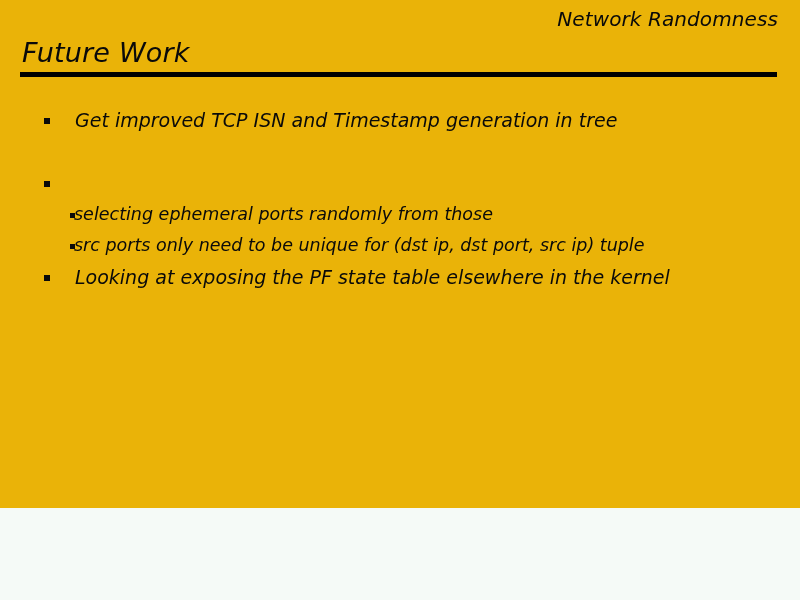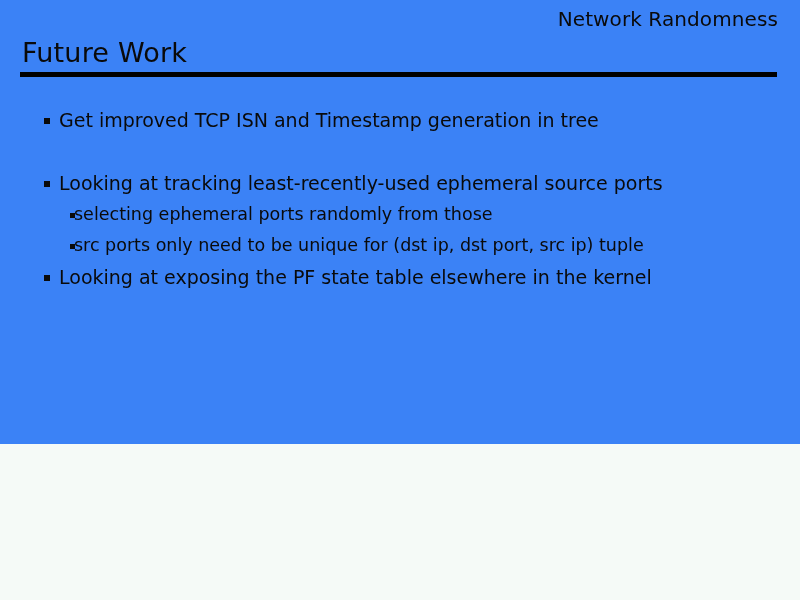--- a/index.html
+++ b/index.html
@@ -14,22 +14,23 @@
     font-family: "DejaVu Sans", sans-serif;
     color: #0a0a0a;
     overflow: hidden;
     position: relative;
   }
 
   .slide {
     position: absolute;
     left: 0; top: 0;
     width: 800px;
-    height: 444px;
-    background: #3b82f6;
+    height: 508px;
+    background: #eab308;
+    font-style: italic;
   }
 
   
   .slide-header {
     position: absolute;
     right: 22px;
     top: 6px;
     font-size: 20px;
     line-height: 26px;
     letter-spacing: 0.1px;
@@ -107,36 +108,36 @@
     left: 70px;
     top: 14px;
     width: 5px;
     height: 5px;
   }
 
   .bullet-text {
     display: inline-block;
     color: #0a0a0a;
   }
-  .level-1 .bullet-text { margin-left: 15px; }
+  .level-1 .bullet-text { margin-left: 31px; }
   .level-2 .bullet-text { margin-left: 4px; }
 </style>
 </head>
 <body>
 
 <div class="slide">
 
   <div class="slide-header">Network Randomness</div>
 
   <div class="slide-title">Future Work</div>
 
   <div class="title-rule"></div>
 
   <div class="body-list">
 
   <div class="bullet-row level-1 gap-after"><span class="marker"></span><span class="bullet-text">Get improved TCP ISN and Timestamp generation in tree</span></div>
-      <div class="bullet-row level-1"><span class="marker"></span><span class="bullet-text">Looking at tracking least-recently-used ephemeral source ports</span></div>
+      <div class="bullet-row level-1"><span class="marker"></span></div>
       <div class="bullet-row level-2"><span class="marker"></span><span class="bullet-text">selecting ephemeral ports randomly from those</span></div>
       <div class="bullet-row level-2"><span class="marker"></span><span class="bullet-text">src ports only need to be unique for (dst ip, dst port, src ip) tuple</span></div>
       <div class="bullet-row level-1"><span class="marker"></span><span class="bullet-text">Looking at exposing the PF state table elsewhere in the kernel</span></div>
     </div>
 
 </div>
 
 </body></html>

